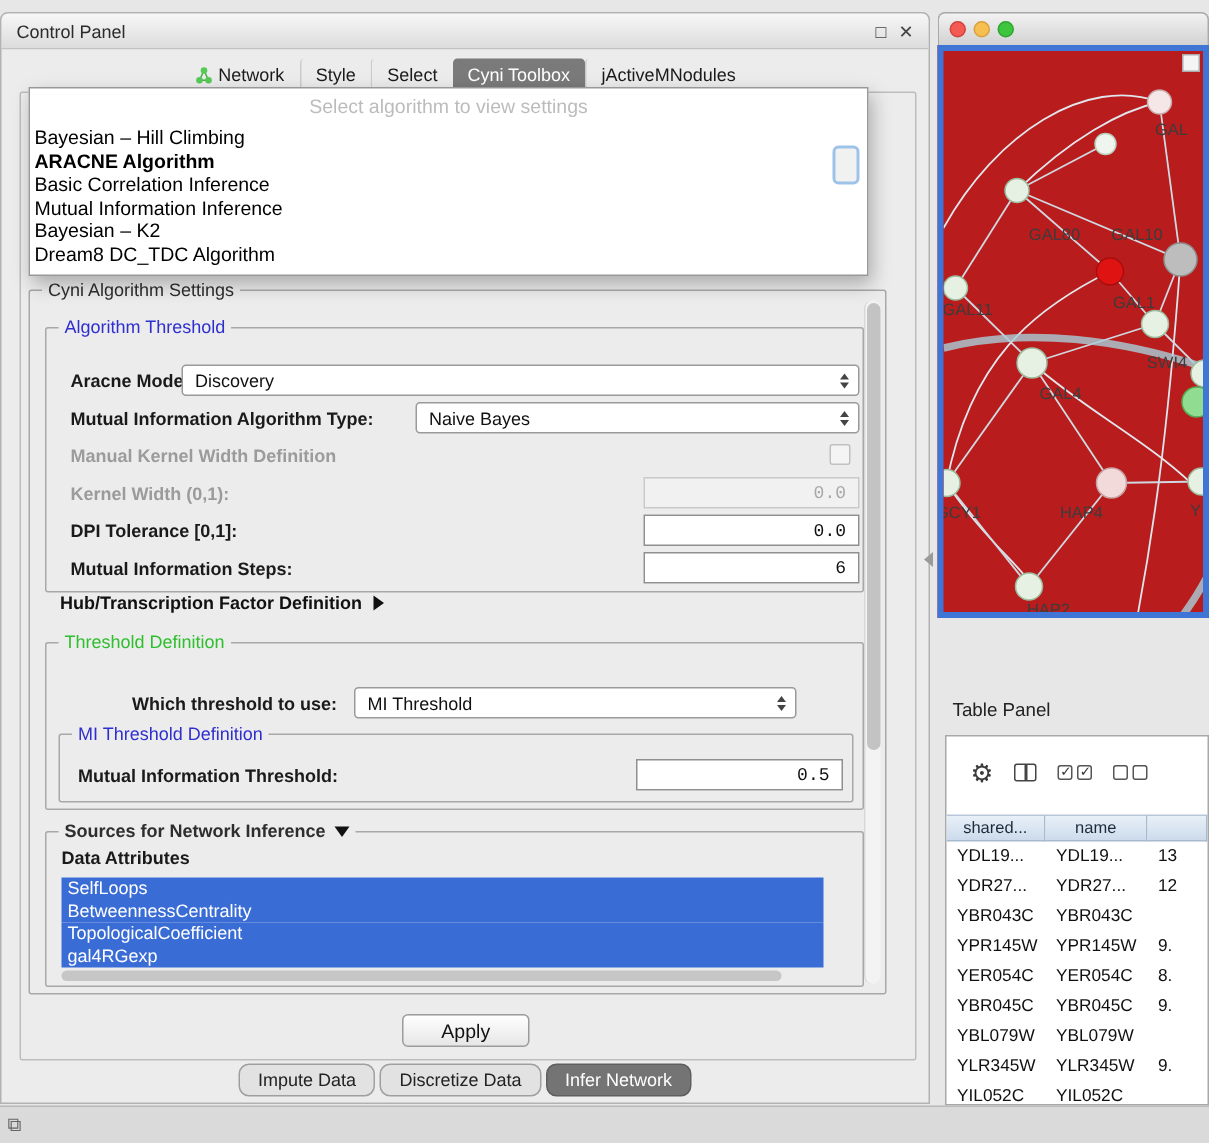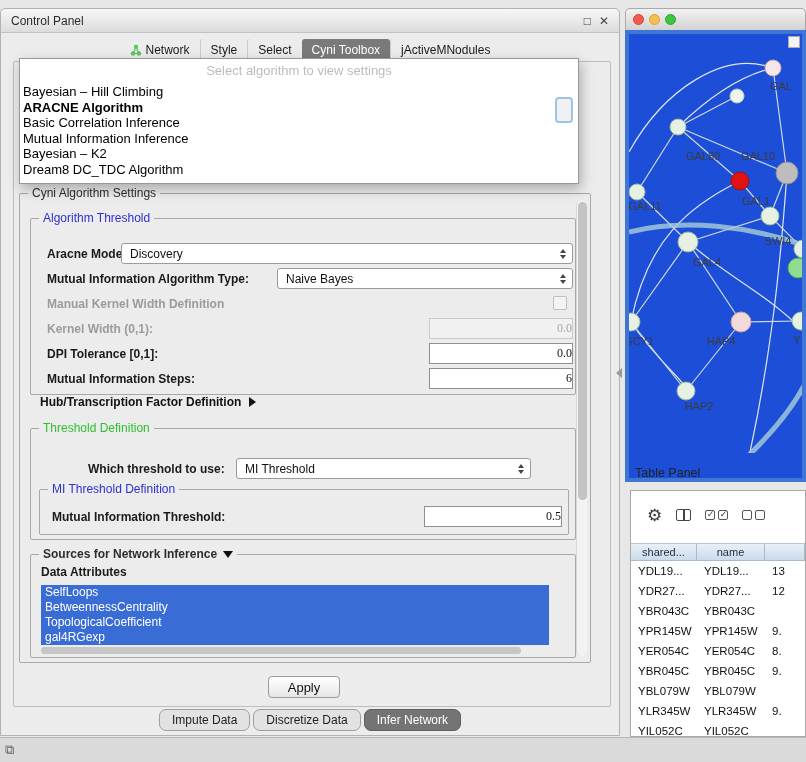--- a/index.html
+++ b/index.html
@@ -36,21 +36,21 @@
   .flabel.dis { color:#9b9b9b; }
 
   .combo { position:absolute; height:21px; background:#fff; border:1px solid #9a9a9a; border-radius:3px;
     font-size:12px; color:#111; display:flex; align-items:center; padding:0 24px 0 8px; }
   .spin { position:absolute; right:6px; top:50%; transform:translateY(-50%); display:flex; flex-direction:column; gap:2px; align-items:center; }
   .spin i { display:block; width:0; height:0; border-left:3.5px solid transparent; border-right:3.5px solid transparent; }
   .spin .tu { border-bottom:4px solid #444; }
   .spin .td { border-top:4px solid #444; }
 
   .tfield { position:absolute; height:21px; background:#fff; border:1px solid #8f8f8f; font-size:12px;
-    color:#111; text-align:right; padding:0 0; font-family:Liberation Serif, serif; }
+    color:#111; text-align:right; padding:0 8px; font-family:Liberation Mono, monospace; }
   .tfield:disabled { background:#f1f1f1; border-color:#c9c9c9; color:#a8a8a8; }
 
   .cb { position:absolute; width:14px; height:14px; border:1px solid #c0c0c0; background:#f4f4f4; border-radius:2px; }
 
   .tri-right { display:inline-block; width:0; height:0; border-top:5px solid transparent; border-bottom:5px solid transparent; border-left:7px solid #111; }
   .tri-down  { display:inline-block; width:0; height:0; border-left:5px solid transparent; border-right:5px solid transparent; border-top:7px solid #111; }
 
   #settings-group { left:18px; top:184px; width:572px; height:470px; }
   #sg-scroll { position:absolute; right:3px; top:6px; width:11px; height:456px; background:#f3f3f3;
     border-left:1px solid #d8d8d8; border-radius:6px; }
@@ -59,21 +59,21 @@
   #algdef-group { left:10px; top:24px; width:546px; height:177px; }
   #hub-row { position:absolute; left:20px; top:201px; display:flex; align-items:center; gap:8px;
     font-size:12px; font-weight:bold; color:#111; }
   #threshold-group { left:10px; top:234px; width:546px; height:112px; }
   #mi-group { left:8px; top:60px; width:530px; height:46px; }
   #sources-group { left:10px; top:360px; width:546px; height:104px; }
   #attr-list { position:absolute; left:10px; top:30px; width:508px; }
   .attr-item { background:#3a6cd6; color:#fff; font-size:12px; line-height:15px; padding-left:4px; white-space:nowrap; }
   #attr-hscroll { position:absolute; left:10px; top:92px; width:480px; height:7px; background:#c6c6c6; border-radius:4px; }
 
-  #apply-btn { position:absolute; left:267px; top:667px; width:72px; height:22px;
+  #apply-btn { position:absolute; left:267px; top:667px; width:85px; height:22px;
     background:linear-gradient(#ffffff,#e6e6e6); border:1px solid #9c9c9c; border-radius:4px;
     font-size:13px; color:#111; font-family:inherit; }
 
   #bottom-tabs { position:absolute; left:0; top:700px; width:100%; display:flex; justify-content:center; gap:3px; }
   .btab { font-size:12px; padding:3px 12px; background:#e2e2e2; border:1px solid #9f9f9f; border-radius:7px; color:#222; white-space:nowrap; }
   .btab.selected { background:#747474; color:#fff; border-color:#5f5f5f; }
 
   
   #algo-popup { position:absolute; left:18px; top:49px; width:560px; height:126px; background:#fff;
     border:1px solid #989898; box-shadow:2px 5px 12px rgba(0,0,0,0.28); z-index:20; }
@@ -88,21 +88,21 @@
     border-top:5px solid transparent; border-bottom:5px solid transparent; border-right:6px solid #9a9a9a; }
 
   
   #network-window { position:absolute; left:625px; top:8px; width:181px; height:449px; }
   .net-titlebar { height:22px; background:linear-gradient(#f2f2f2,#d2d2d2); border:1px solid #a9a9a9;
     border-bottom:none; border-radius:5px 5px 0 0; display:flex; align-items:center; padding-left:7px; gap:5px; }
   .light { width:11px; height:11px; border-radius:50%; display:inline-block; }
   .light.red { background:#f25a52; border:1px solid #ce443e; }
   .light.yellow { background:#f6bf4f; border:1px solid #d8a03c; }
   .light.green { background:#3ec53e; border:1px solid #2da42d; }
-  .net-content { position:relative; height:452px; background:#1d4ed8; border:4px solid #3f76d6; overflow:hidden; }
+  .net-content { position:relative; height:382px; background:#b91c1c; border:4px solid #3f76d6; overflow:hidden; }
   #net-svg { display:block; }
   .net-corner { position:absolute; right:2px; top:2px; width:12px; height:12px; background:#f4f4f4; border:1px solid #ababab; }
   .thin { fill:none; stroke:#dfe6ec; stroke-width:1.2; }
   .thick { fill:none; stroke:#a9ced9; stroke-width:5; opacity:0.8; }
   line.edge { stroke:#cfd9e2; stroke-width:1.2; }
   .nlabel { font-size:11px; fill:#3c3c3c; text-anchor:middle; font-family:"Liberation Sans",sans-serif; }
 
   
   #table-panel-label { position:absolute; left:635px; top:466px; font-size:12.5px; color:#222; }
   #table-window { position:absolute; left:630px; top:490px; width:176px; height:247px; background:#fff;

